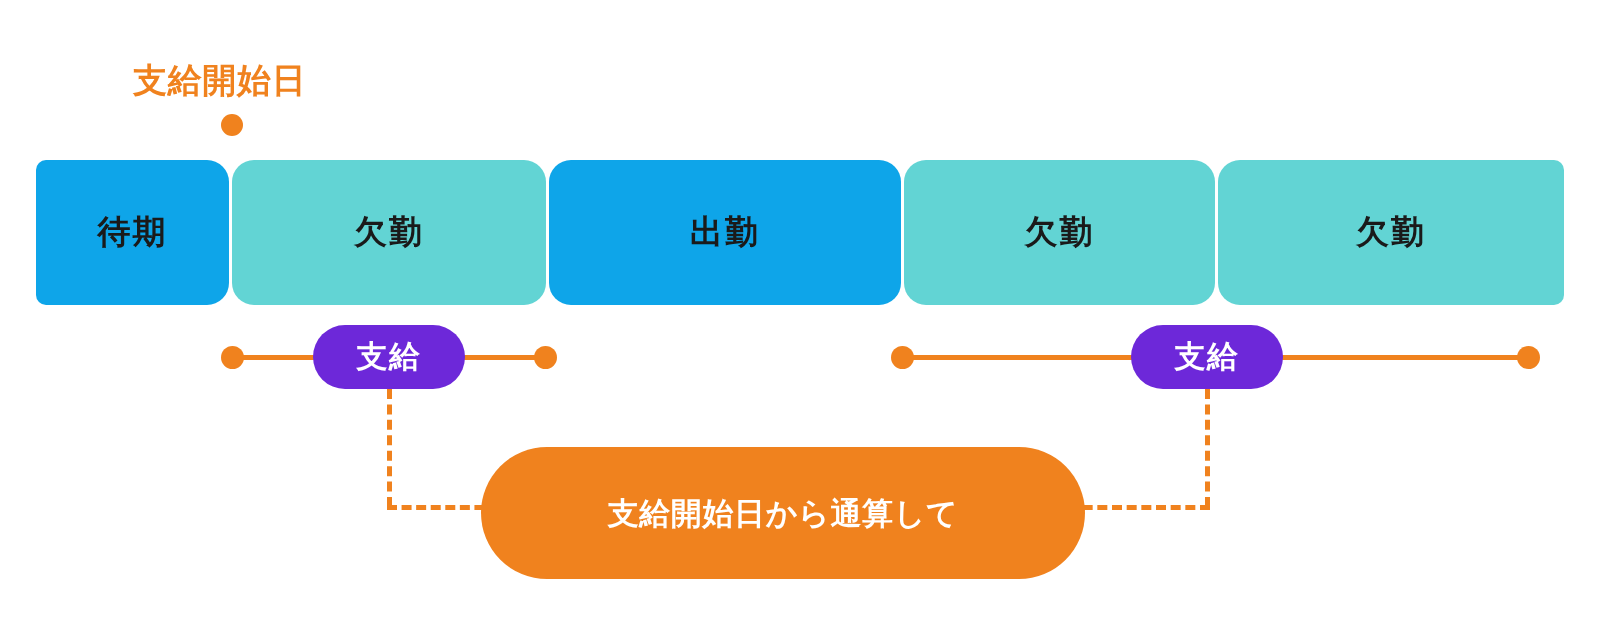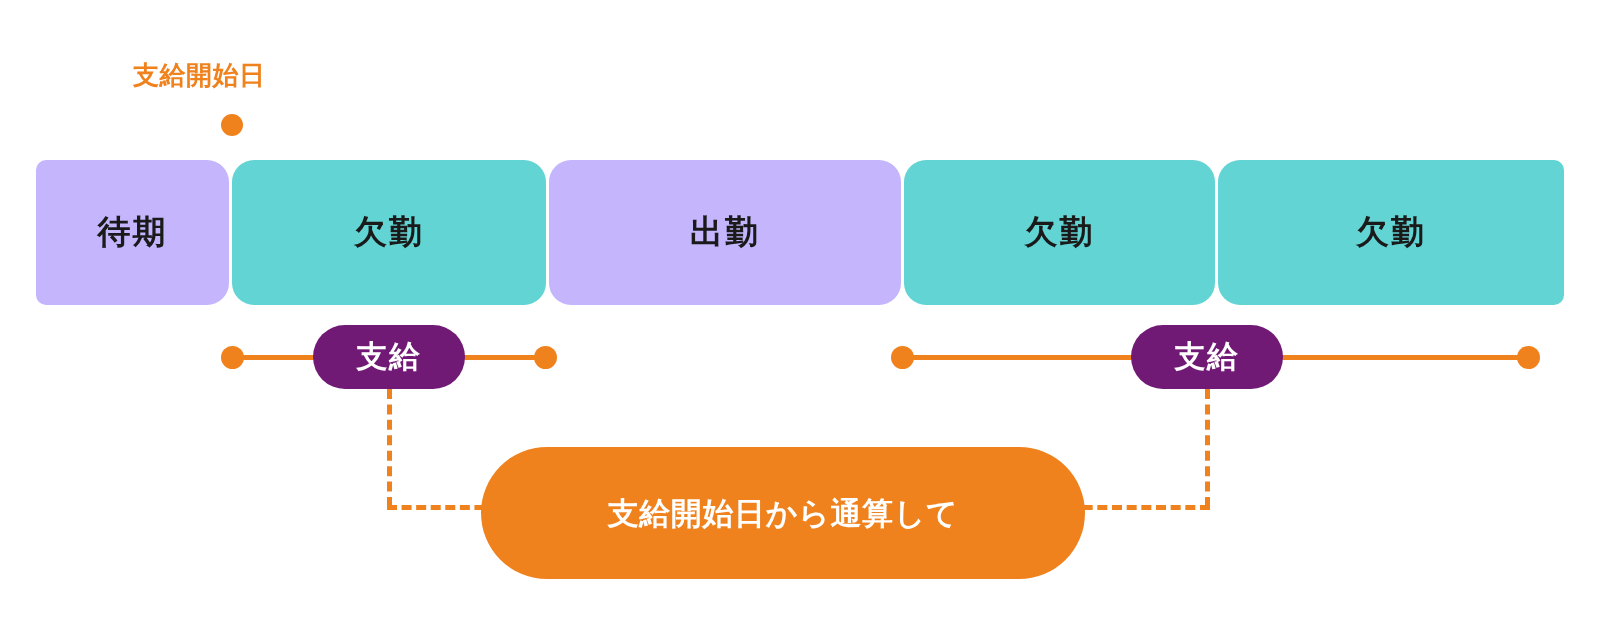--- a/index.html
+++ b/index.html
@@ -18,21 +18,21 @@
     height: 644px;
     background: #ffffff;
     overflow: hidden;
   }
 
   
   .start-label {
     position: absolute;
     left: 133px;
     top: 60px;
-    font-size: 26px;
+    font-size: 34px;
     font-weight: 700;
     letter-spacing: 0.02em;
     color: #F0821E;
     white-space: nowrap;
     line-height: 1.2;
   }
   .start-dot {
     position: absolute;
     left: 221px;
     top: 114px;
@@ -57,21 +57,21 @@
     display: flex;
     align-items: center;
     justify-content: center;
     font-size: 33px;
     font-weight: 700;
     color: #1a1a1a;
     letter-spacing: 0.06em;
     box-sizing: border-box;
     border-radius: 22px;
   }
-  .block.gray  { background: #c4b5fd; }
+  .block.gray  { background: #0ea5e9; }
   .block.teal  { background: #62D4D4; }
   .block.first { border-top-left-radius: 10px;  border-bottom-left-radius: 10px;  }
   .block.last  { border-top-right-radius: 10px; border-bottom-right-radius: 10px; }
 
   
   .pay-line {
     position: absolute;
     height: 5px;
     top: 355px;
     background: #F0821E;
@@ -82,21 +82,21 @@
     width: 23px;
     height: 23px;
     border-radius: 50%;
     background: #F0821E;
   }
   .pay-badge {
     position: absolute;
     top: 325px;
     height: 64px;
     border-radius: 32px;
-    background: #701a75;
+    background: #6d28d9;
     color: #ffffff;
     display: flex;
     align-items: center;
     justify-content: center;
     font-size: 31px;
     font-weight: 700;
     letter-spacing: 0.05em;
     box-sizing: border-box;
   }
 

